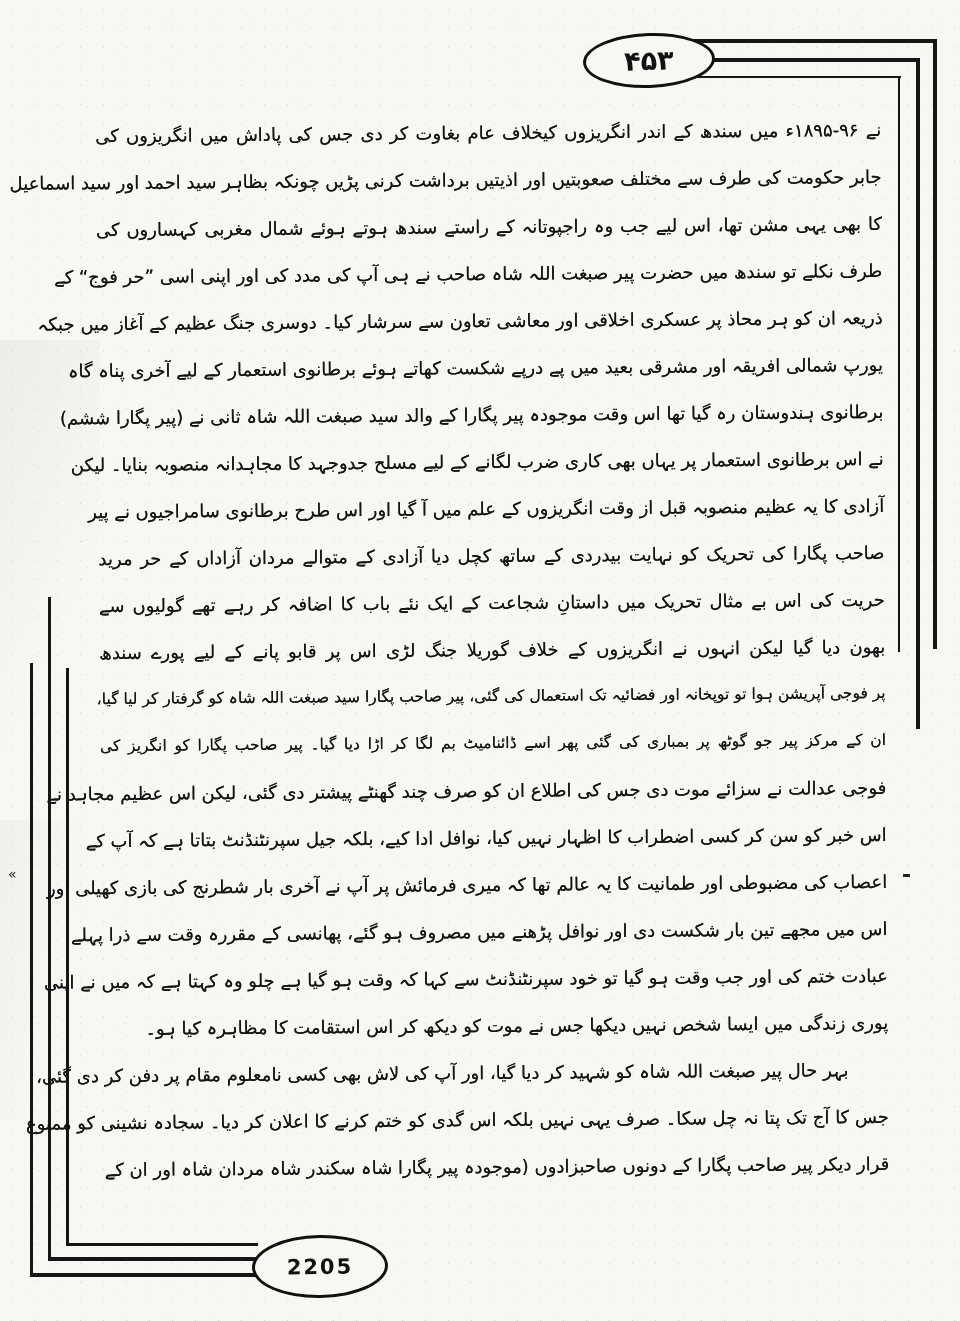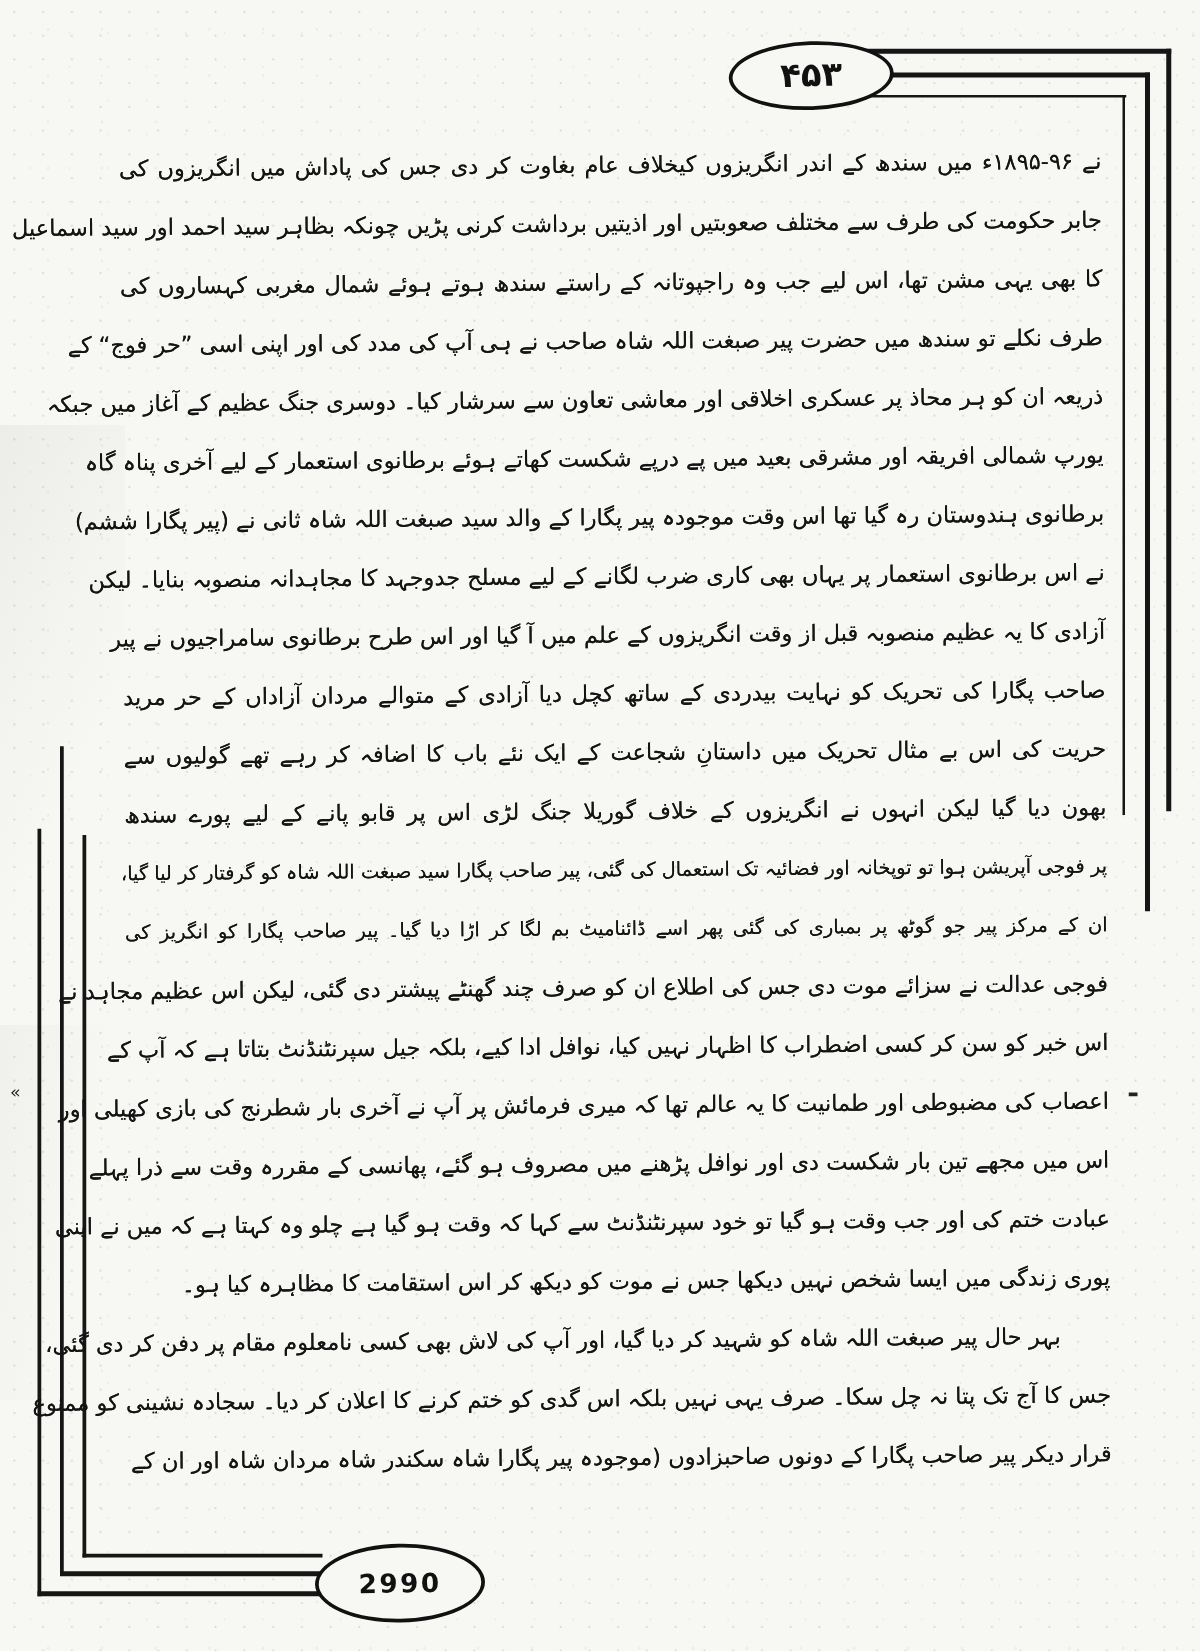--- a/index.html
+++ b/index.html
@@ -74,21 +74,21 @@
 <div class="bl" style="left:48px;top:597px;width:3px;height:663px;"></div>
 <div class="bl" style="left:66px;top:668px;width:3px;height:578px;"></div>
 <div class="bl" style="left:66px;top:1243px;width:192px;height:3px;"></div>
 <div class="bl" style="left:48px;top:1257px;width:220px;height:4px;"></div>
 <div class="bl" style="left:30px;top:1273px;width:348px;height:4px;"></div>
 
 <div class="oval top">
   <span>۴۵۳</span>
 </div>
 <div class="oval bottom">
-  <span>2990</span>
+  <span>2205</span>
 </div>
 
 <div class="textblock">
     <div class="line">نے ۹۶-۱۸۹۵ء میں سندھ کے اندر انگریزوں کیخلاف عام بغاوت کر دی جس کی پاداش میں انگریزوں کی</div>
     <div class="line">جابر حکومت کی طرف سے مختلف صعوبتیں اور اذیتیں برداشت کرنی پڑیں چونکہ بظاہر سید احمد اور سید اسماعیل</div>
     <div class="line">کا بھی یہی مشن تھا، اس لیے جب وہ راجپوتانہ کے راستے سندھ ہوتے ہوئے شمال مغربی کہساروں کی</div>
     <div class="line">طرف نکلے تو سندھ میں حضرت پیر صبغت اللہ شاہ صاحب نے ہی آپ کی مدد کی اور اپنی اسی ”حر فوج“ کے</div>
     <div class="line">ذریعہ ان کو ہر محاذ پر عسکری اخلاقی اور معاشی تعاون سے سرشار کیا۔ دوسری جنگ عظیم کے آغاز میں جبکہ</div>
     <div class="line">یورپ شمالی افریقہ اور مشرقی بعید میں پے درپے شکست کھاتے ہوئے برطانوی استعمار کے لیے آخری پناہ گاہ</div>
     <div class="line">برطانوی ہندوستان رہ گیا تھا اس وقت موجودہ پیر پگارا کے والد سید صبغت اللہ شاہ ثانی نے (پیر پگارا ششم)</div>

